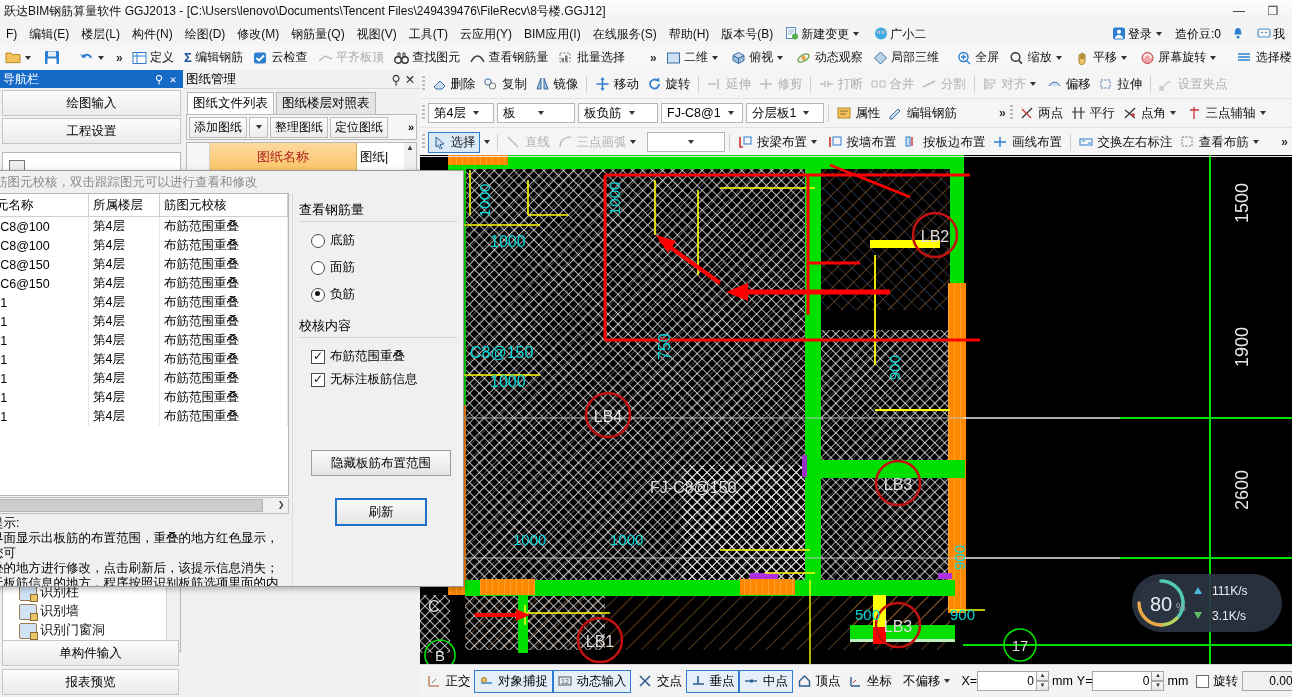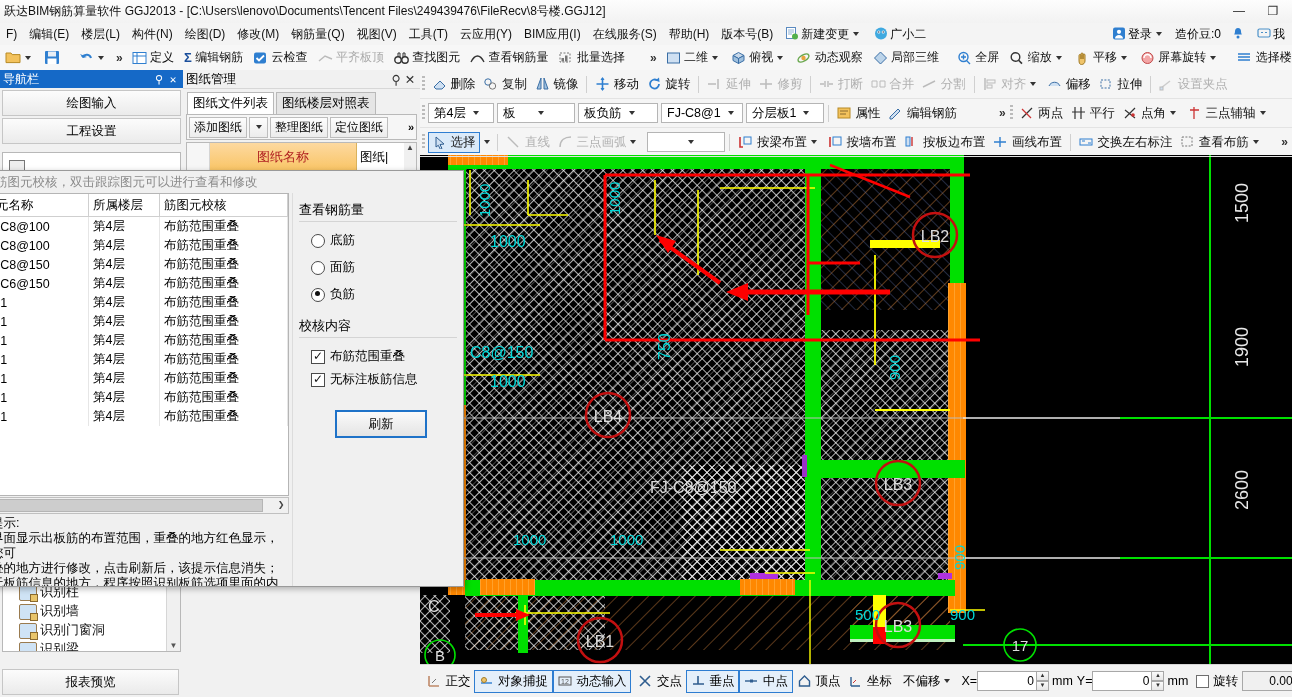--- a/index.html
+++ b/index.html
@@ -352,20 +352,21 @@
       <div class="trow">
         <span class="ticon"></span>
         <span>识别梁</span>
       </div>
 
       <div class="scrollv">
         <div class="arr" style="bottom:0">▼</div>
       </div>
     </div>
     <div class="navbtm">
+      <div class="nb">单构件输入</div>
       <div class="nb">报表预览</div>
     </div>
   </div>
 
   <div class="dwgpanel">
     <div class="dwg-hdr">
       <span class="pt">图纸管理</span>
       <span class="pi">⚲</span>
       <span class="pi">✕</span>
     </div>
@@ -538,20 +539,35 @@
       </g>
       <g>
         <text x="8" y="457" fill="#dddddd" font-size="16">C</text>
       </g>
       <g>
         <circle cx="600" cy="490" r="16" fill="none" stroke="#00e000" stroke-width="1.6"></circle>
         <text x="600" y="496" fill="#dddddd" font-size="15" text-anchor="middle">17</text>
       </g>
     </svg>
 
+    <div class="perf">
+      <svg width="150" height="58" viewBox="0 0 150 58">
+        <rect x="0" y="0" width="150" height="58" rx="29" fill="#2b3443" opacity=".93"></rect>
+        <circle cx="29" cy="29" r="24" fill="#2b3443" stroke="#232a36" stroke-width="1"></circle>
+        <path d="M29 7a22 22 0 0115.6 37.6" fill="none" stroke="#53c9b4" stroke-width="3.5" stroke-linecap="round"></path>
+        <path d="M44.6 44.6A22 22 0 0129 51" fill="none" stroke="#b8d35a" stroke-width="3.5" stroke-linecap="round"></path>
+        <path d="M29 51A22 22 0 017 29" fill="none" stroke="#e8a84a" stroke-width="3.5" stroke-linecap="round"></path>
+        <text x="29" y="37" fill="#e9edf2" font-size="20" text-anchor="middle" font-family="'Liberation Sans',sans-serif">80</text>
+        <text x="44" y="37" fill="#9aa4b2" font-size="11">%</text>
+        <polygon points="66,13 70,20 62,20" fill="#4fb6e0"></polygon>
+        <text x="80" y="21" fill="#e9edf2" font-size="12">111K/s</text>
+        <polygon points="66,45 70,38 62,38" fill="#5fbf62"></polygon>
+        <text x="80" y="46" fill="#e9edf2" font-size="12">3.1K/s</text>
+      </svg>
+    </div>
   </div>
 
   <div class="ribbon">
 
     <div class="rrow">
       <span class="grip"></span>
       <span class="rr-item">
         <svg width="15" height="14" viewBox="0 0 15 14">
             <path d="M2 10l6-6 5 5-3 3H4z" fill="#cfe0f2" stroke="#3a6ea5"></path>
           </svg>&nbsp;<span>删除</span>
@@ -870,20 +886,21 @@
               </span>
             <span>布筋范围重叠</span>
           </div>
           <div class="opt" style="margin-top:6px">
             <span class="chk">
                 <span class="chkmark">✓</span>
               </span>
             <span>无标注板筋信息</span>
           </div>
         </div>
+        <div class="btn" style="margin:62px 12px 0 18px">隐藏板筋布置范围</div>
         <div class="btn primary" style="margin:22px 36px 0 42px">刷新</div>
       </div>
     </div>
   </div>
 
   <div class="statusbar">
     <span class="grip"></span>
     <span class="sb">
       <svg width="15" height="14" viewBox="0 0 15 14">
           <path d="M2 12V2M2 12h10" stroke="#c08a6a" stroke-width="1.6"></path>

